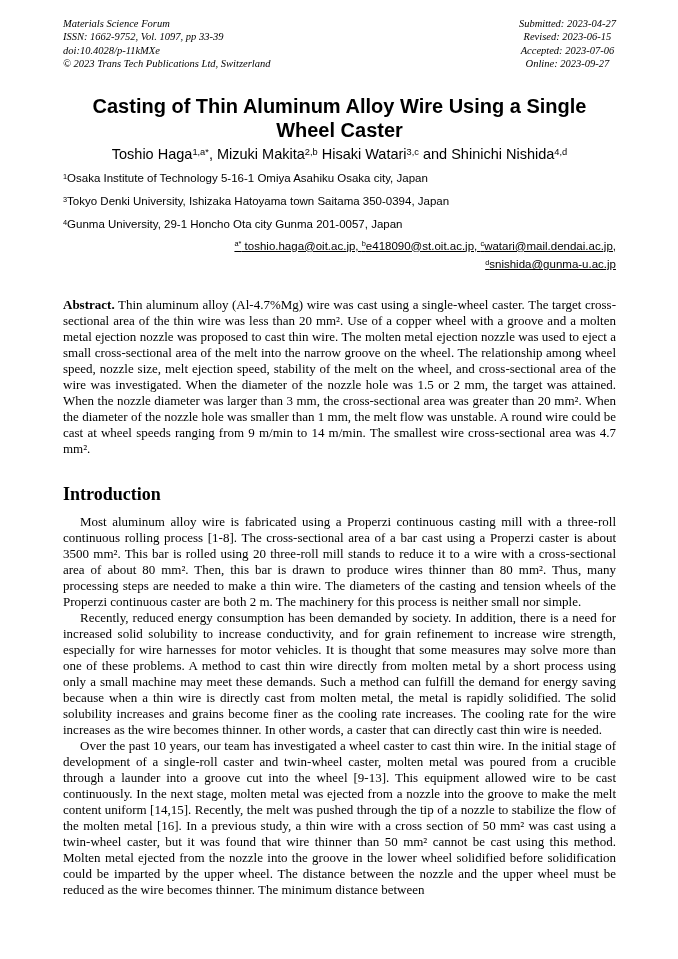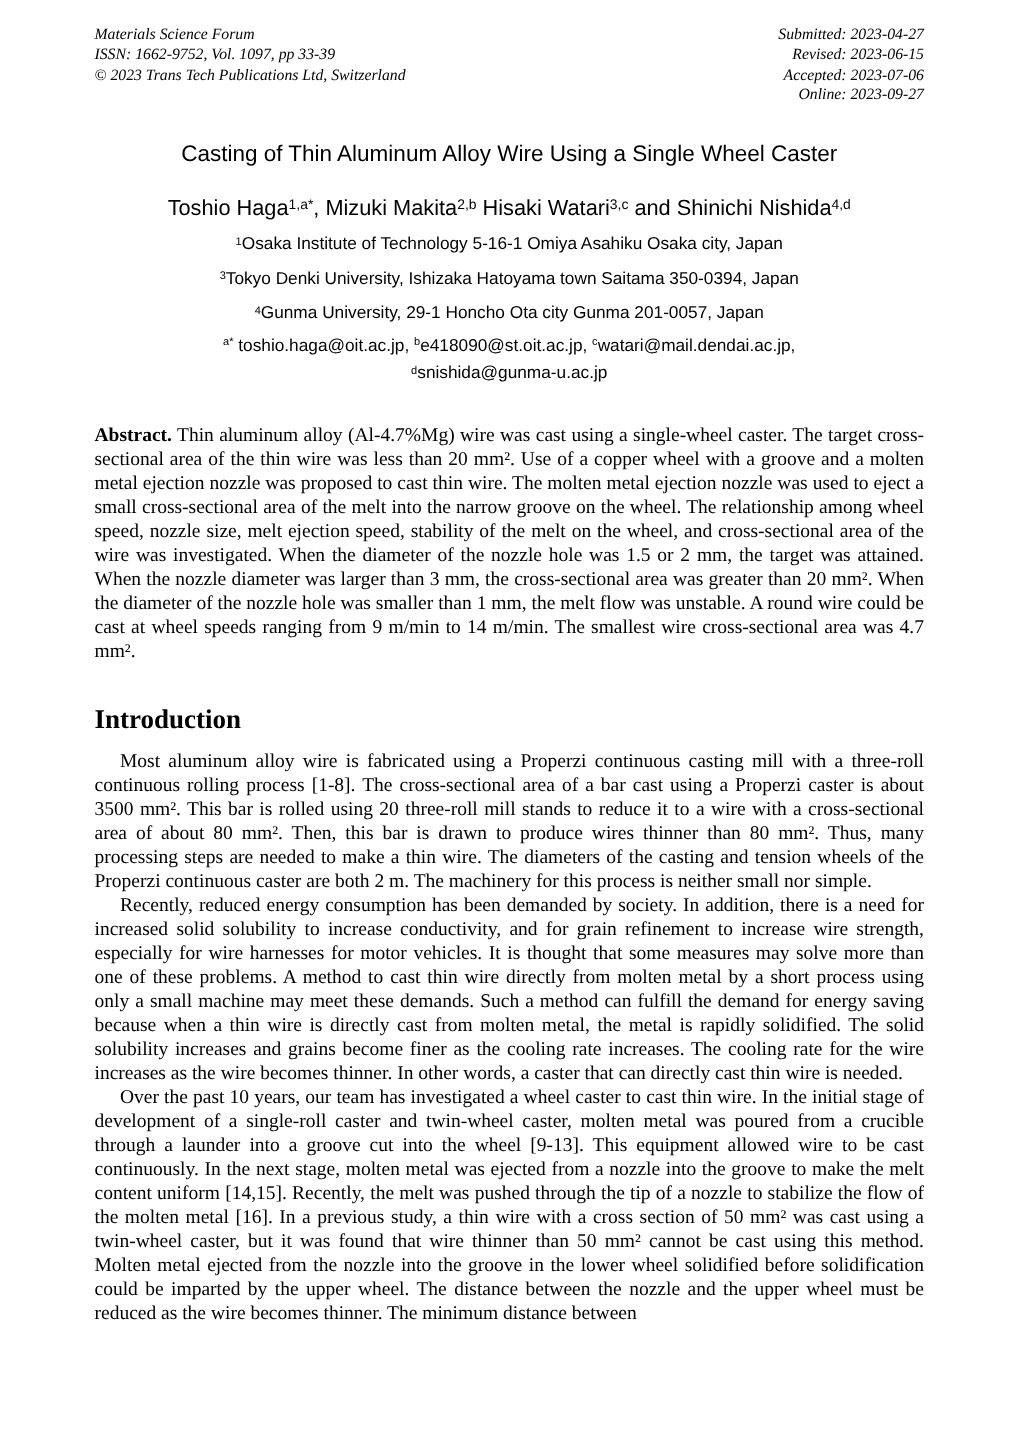--- a/index.html
+++ b/index.html
@@ -18,49 +18,49 @@
     font-family: "Liberation Serif", serif;
     overflow: hidden;
   }
   .journal-header {
     display: flex;
     justify-content: space-between;
     font-style: italic;
     font-size: 10.5px;
     line-height: 1.28;
   }
-  .journal-header .right { text-align: right; }
+  .journal-header .right { text-align: center; }
   .paper-title {
     margin: 23px 0 0 0;
     text-align: center;
     font-family: "Liberation Sans", sans-serif;
-    font-size: 15px;
-    font-weight: normal;
+    font-size: 20px;
+    font-weight: bold;
     line-height: 1.2;
   }
   .authors {
-    margin-top: 19px;
+    margin-top: 4px;
     text-align: center;
     font-family: "Liberation Sans", sans-serif;
     font-size: 14.5px;
     line-height: 1.2;
   }
   .affiliation {
     margin-top: 9px;
-    text-align: center;
     font-family: "Liberation Sans", sans-serif;
     font-size: 11.5px;
     line-height: 1.2;
   }
   .emails {
     margin-top: 8px;
-    text-align: center;
+    text-align: right;
     font-family: "Liberation Sans", sans-serif;
     font-size: 11.5px;
     line-height: 1.2;
+    text-decoration: underline;
   }
   .emails.second-line { margin-top: 5px; }
   sup {
     font-size: 0.64em;
     line-height: 0;
     vertical-align: baseline;
     position: relative;
     top: -0.42em;
   }
   .keywords {
@@ -94,20 +94,21 @@
 </style>
 </head>
 <body>
 
 <div class="page">
 
   <header class="journal-header">
     <div class="left">
       <div>Materials Science Forum</div>
       <div>ISSN: 1662-9752, Vol. 1097, pp 33-39</div>
+      <div>doi:10.4028/p-11kMXe</div>
       <div>© 2023 Trans Tech Publications Ltd, Switzerland</div>
     </div>
     <div class="right">
       <div>Submitted: 2023-04-27</div>
       <div>Revised: 2023-06-15</div>
       <div>Accepted: 2023-07-06</div>
       <div>Online: 2023-09-27</div>
     </div>
   </header>
 

